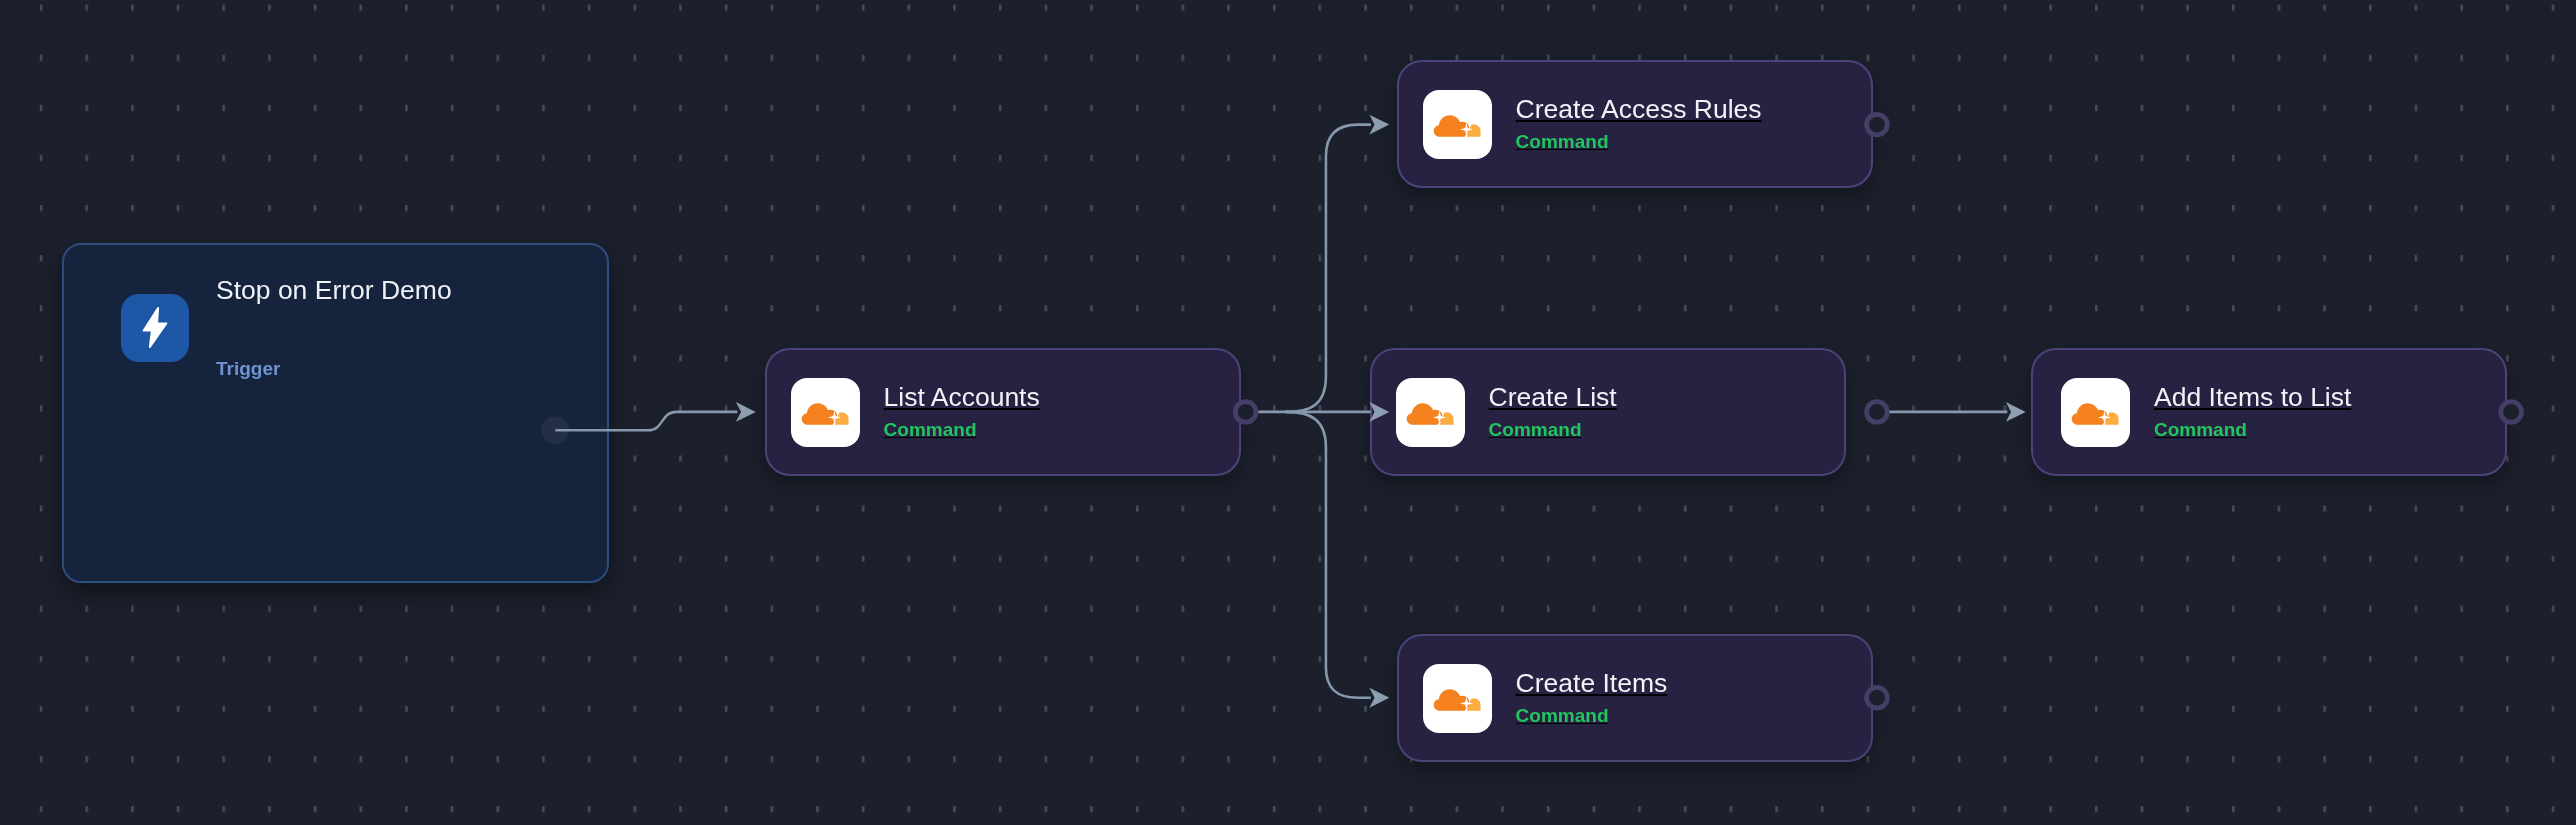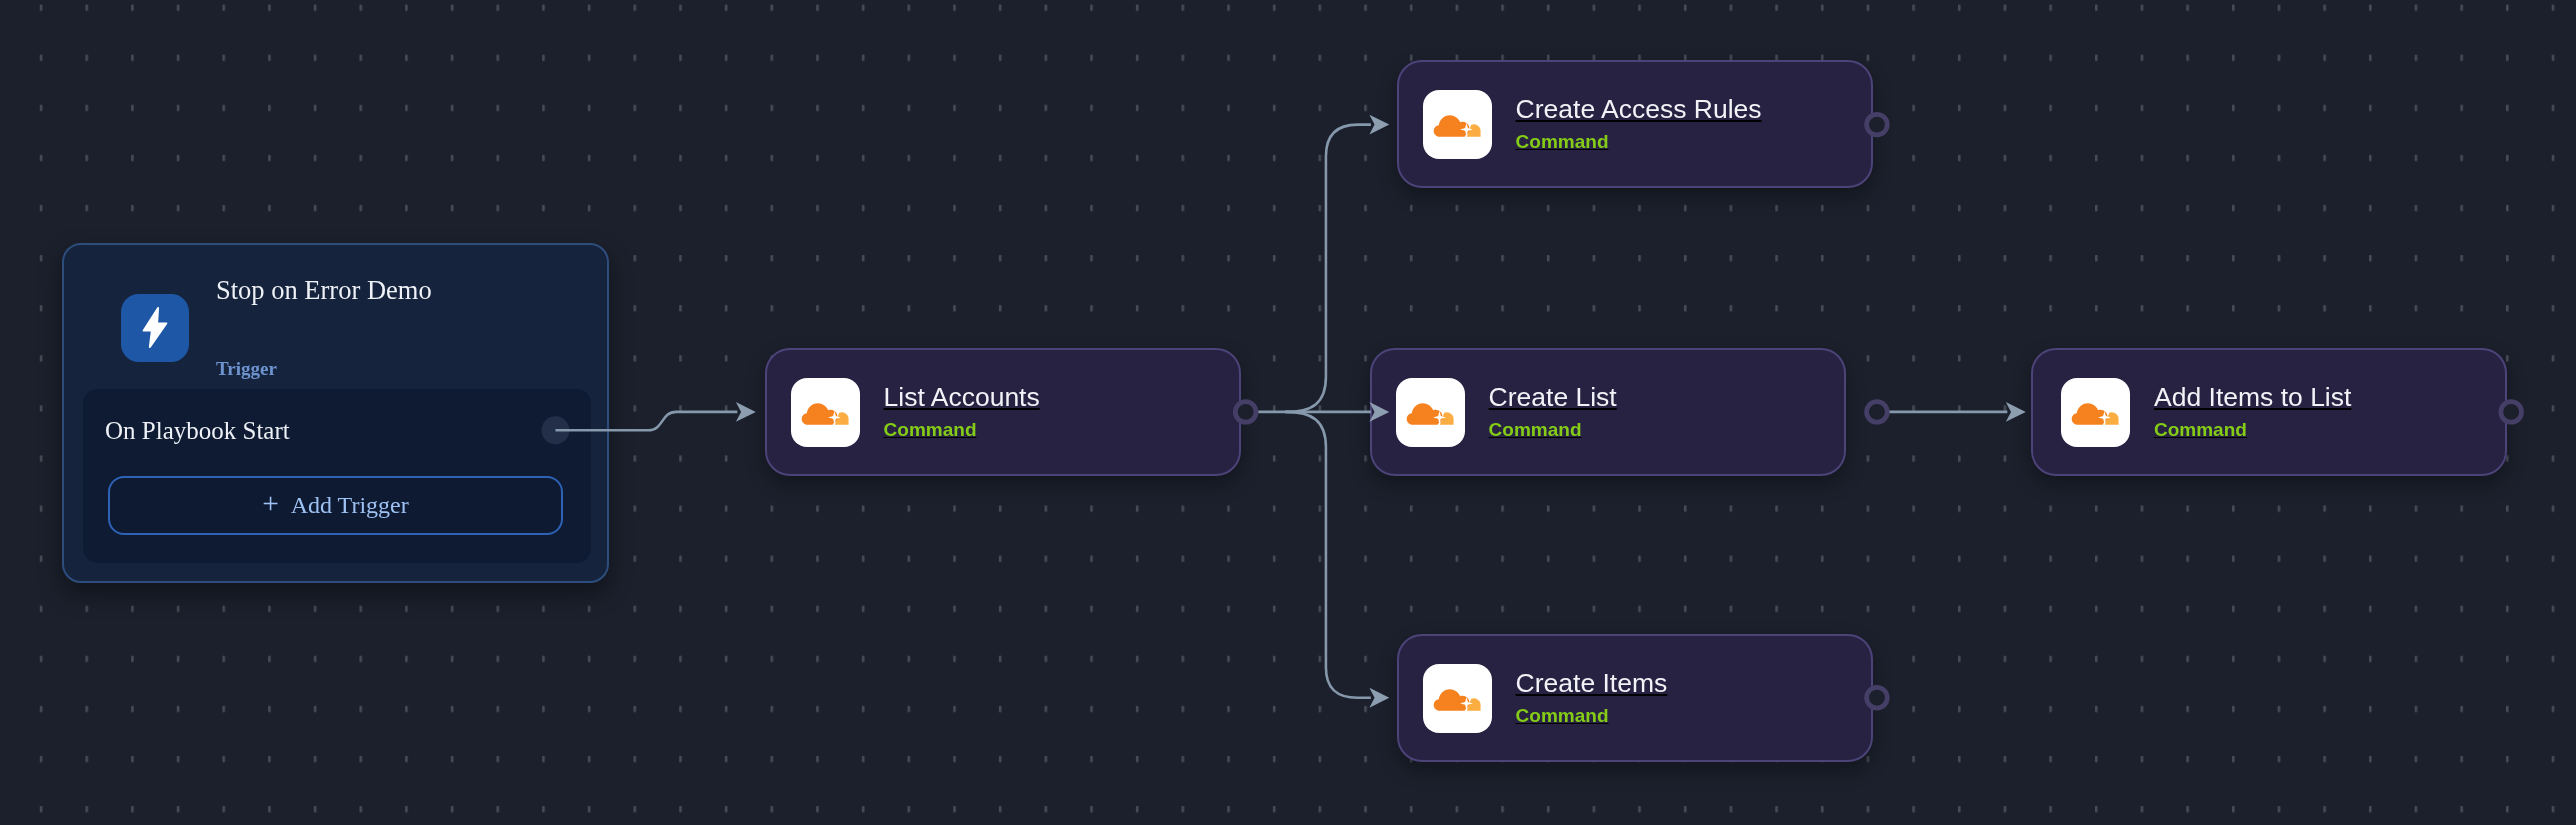--- a/index.html
+++ b/index.html
@@ -24,21 +24,20 @@
   .trigger-node {
     position: absolute;
     left: 62px; top: 243px;
     width: 547px; height: 340px;
     box-sizing: border-box;
     background: #15233d;
     border: 2.2px solid #2d4d7d;
     border-radius: 19px;
     z-index: 1;
     box-shadow: 0 10.3px 23.6px rgba(0,0,0,0.40);
-    font-family: Liberation Serif, serif;
   }
   .trigger-header {
     position: absolute;
     left: 57px; top: 30px;
     display: flex;
     align-items: center;
     gap: 27px;
   }
   .trigger-icon {
     width: 68px; height: 68px;
@@ -120,21 +119,21 @@
   .cmd-texts { display: flex; flex-direction: column; gap: 7.4px; }
   .cmd-title {
     font-size: 26.5px;
     line-height: 1.1;
     color: #f1f3f7;
     white-space: nowrap;
   }
   .cmd-sub {
     font-size: 19px;
     font-weight: 700;
-    color: #84cc16;
+    color: #22c55e;
   }
   
   .edges-svg {
     position: absolute;
     inset: 0;
     z-index: 3;
     pointer-events: none;
   }
   .edge {
     fill: none;
@@ -167,27 +166,20 @@
       <div class="trigger-icon">
         <svg width="34" height="41" viewBox="0 0 32 40">
           <path d="M19 1 L5 23 L13 23 L11 39 L27 16 L18 16 Z" fill="#ffffff" stroke="#ffffff" stroke-width="2" stroke-linejoin="round"></path>
         </svg>
       </div>
       <div class="trigger-texts">
         <div class="trigger-title">Stop on Error Demo</div>
         <div class="trigger-sub">Trigger</div>
       </div>
     </div>
-    <div class="trigger-inner">
-      <div class="playbook-start-label">On Playbook Start</div>
-      <div class="add-trigger-btn">
-        <span class="add-trigger-plus">+</span>
-        <span class="add-trigger-label">Add Trigger</span>
-      </div>
-    </div>
   </div>
 
   <div class="cmd-node" style="left:765px; top:348px;">
     <div class="cmd-icon">
       <svg width="49" height="31" viewBox="0 0 68 42">
         <path fill="#fbad41" d="M47 38 L47 30 C47 25 51.5 20.8 56.5 20.8 C61.5 20.8 66 25 66 30 L66 38 Z"></path>
         <path fill="#ffffff" d="M40.2 42 L50.8 13.5 L56 13.5 L45.4 42 Z"></path>
         <path fill="#f6821f" d="M9 38 C4.6 38 1 34.4 1 30 C1 25.9 4.1 22.5 8.1 22.1 C8.7 14.2 15.3 8 23.3 8 C29.8 8 35.4 12 37.7 17.8 C38.7 17.5 39.8 17.3 40.9 17.3 C46.3 17.3 50.7 21.7 50.7 27.1 C50.7 31 48.4 34.4 45.1 36 L44 38 Z"></path>
         <path fill="#ffffff" d="M46.5 19 L48.4 26 L55.4 27.9 L48.4 29.8 L46.5 36.8 L44.6 29.8 L37.6 27.9 L44.6 26 Z"></path>
       </svg>

